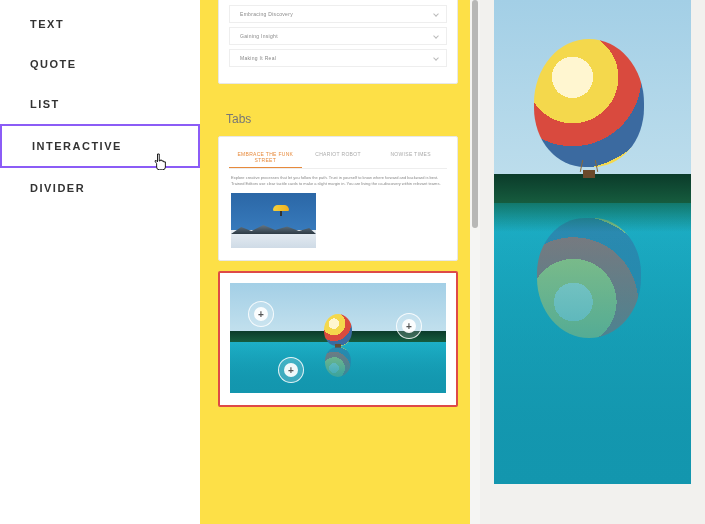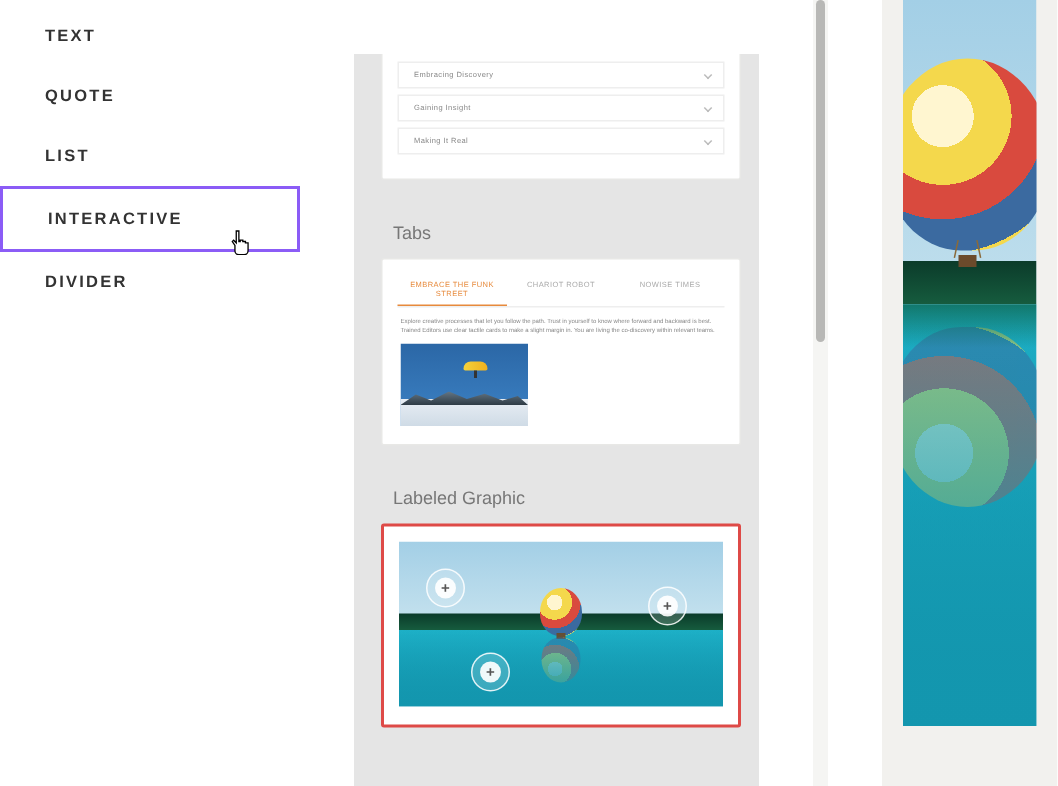--- a/index.html
+++ b/index.html
@@ -1,27 +1,27 @@
 <!DOCTYPE html>
 <html><head>
 <meta charset="utf-8">
 <style>
   * { box-sizing: border-box; margin: 0; padding: 0; }
   html, body { width: 705px; height: 524px; overflow: hidden; font-family: "Helvetica Neue", Arial, sans-serif; background: #fff; }
-  .root { display: flex; width: 100%; height: 100%; gap: 36px; }
+  .root { display: flex; width: 100%; height: 100%; }
 
   
   .sidebar { width: 200px; flex: 0 0 200px; background: #fff; padding-top: 4px; }
   .side-item { padding: 14px 30px; font-size: 11px; letter-spacing: 1.5px; text-transform: uppercase; color: #333; cursor: pointer; font-weight: 700; }
   .side-item.selected { border: 2px solid #8b5cf6; position: relative; }
   .cursor { position: absolute; right: 30px; bottom: -4px; width: 14px; height: 18px; }
   .cursor svg { display: block; }
 
   
-  .mid { width: 270px; flex: 0 0 270px; background: #e5e5e5; padding: 0 12px 0 18px; overflow: hidden; margin-top: 36px; }
+  .mid { width: 270px; flex: 0 0 270px; background: #fde047; padding: 0 12px 0 18px; overflow: hidden; }
   .section-label { font-size: 12px; color: #777; margin: 28px 0 10px 8px; }
   .card { background: #fff; border: 1px solid #e8e8e6; border-radius: 2px; padding: 10px 10px 12px 10px; margin-bottom: 10px; }
   .card.highlight { border: 2px solid #de4a47; }
 
   
   .acc-list { }
   .acc-row { border: 1px solid #eee; padding: 5px 10px; font-size: 5px; color: #888; margin-bottom: 4px; position: relative; letter-spacing: 0.3px; }
   .acc-row::after { content: ""; position: absolute; right: 8px; top: 50%; transform: translateY(-50%) rotate(45deg); width: 3px; height: 3px; border-right: 1px solid #bbb; border-bottom: 1px solid #bbb; }
 
   
@@ -102,21 +102,20 @@
           <div style="position:absolute;left:0;right:0;bottom:0;height:18px;background:linear-gradient(#e8eef4,#cfdbe6);"></div>
           <div style="position:absolute;left:0;right:0;bottom:14px;height:10px;background:linear-gradient(#6a7c8a,#2e3b45);clip-path:polygon(0 100%,12% 30%,24% 70%,38% 10%,52% 60%,66% 25%,80% 70%,92% 40%,100% 100%);"></div>
           <div style="position:absolute;left:42px;top:12px;width:16px;height:10px;">
             <div style="width:16px;height:6px;border-radius:8px 8px 2px 2px;background:linear-gradient(90deg,#f5d23a,#f0b020);"></div>
             <div style="position:absolute;left:7px;top:6px;width:2px;height:5px;background:#333;"></div>
           </div>
         </div>
       </div>
     </div>
 
-    <div class="section-label">Labeled Graphic</div>
     <div class="card highlight">
       <div class="lg-img scene">
         <div class="sky"></div>
         <div class="trees" style="top:44%;height:10%;"></div>
         <div class="water" style="top:54%;"></div>
         <div class="balloon-env" style="left:50%;top:28%;width:28px;height:32px;margin-left:-14px;"></div>
         <div class="balloon-basket" style="left:50%;top:55%;width:6px;height:4px;margin-left:-3px;"></div>
         <div class="balloon-env reflection" style="left:50%;top:58%;width:26px;height:30px;margin-left:-13px;"></div>
         <div class="reflect-mask" style="top:54%;"></div>
         <div class="hotspot" style="left:18px;top:18px;"></div>

